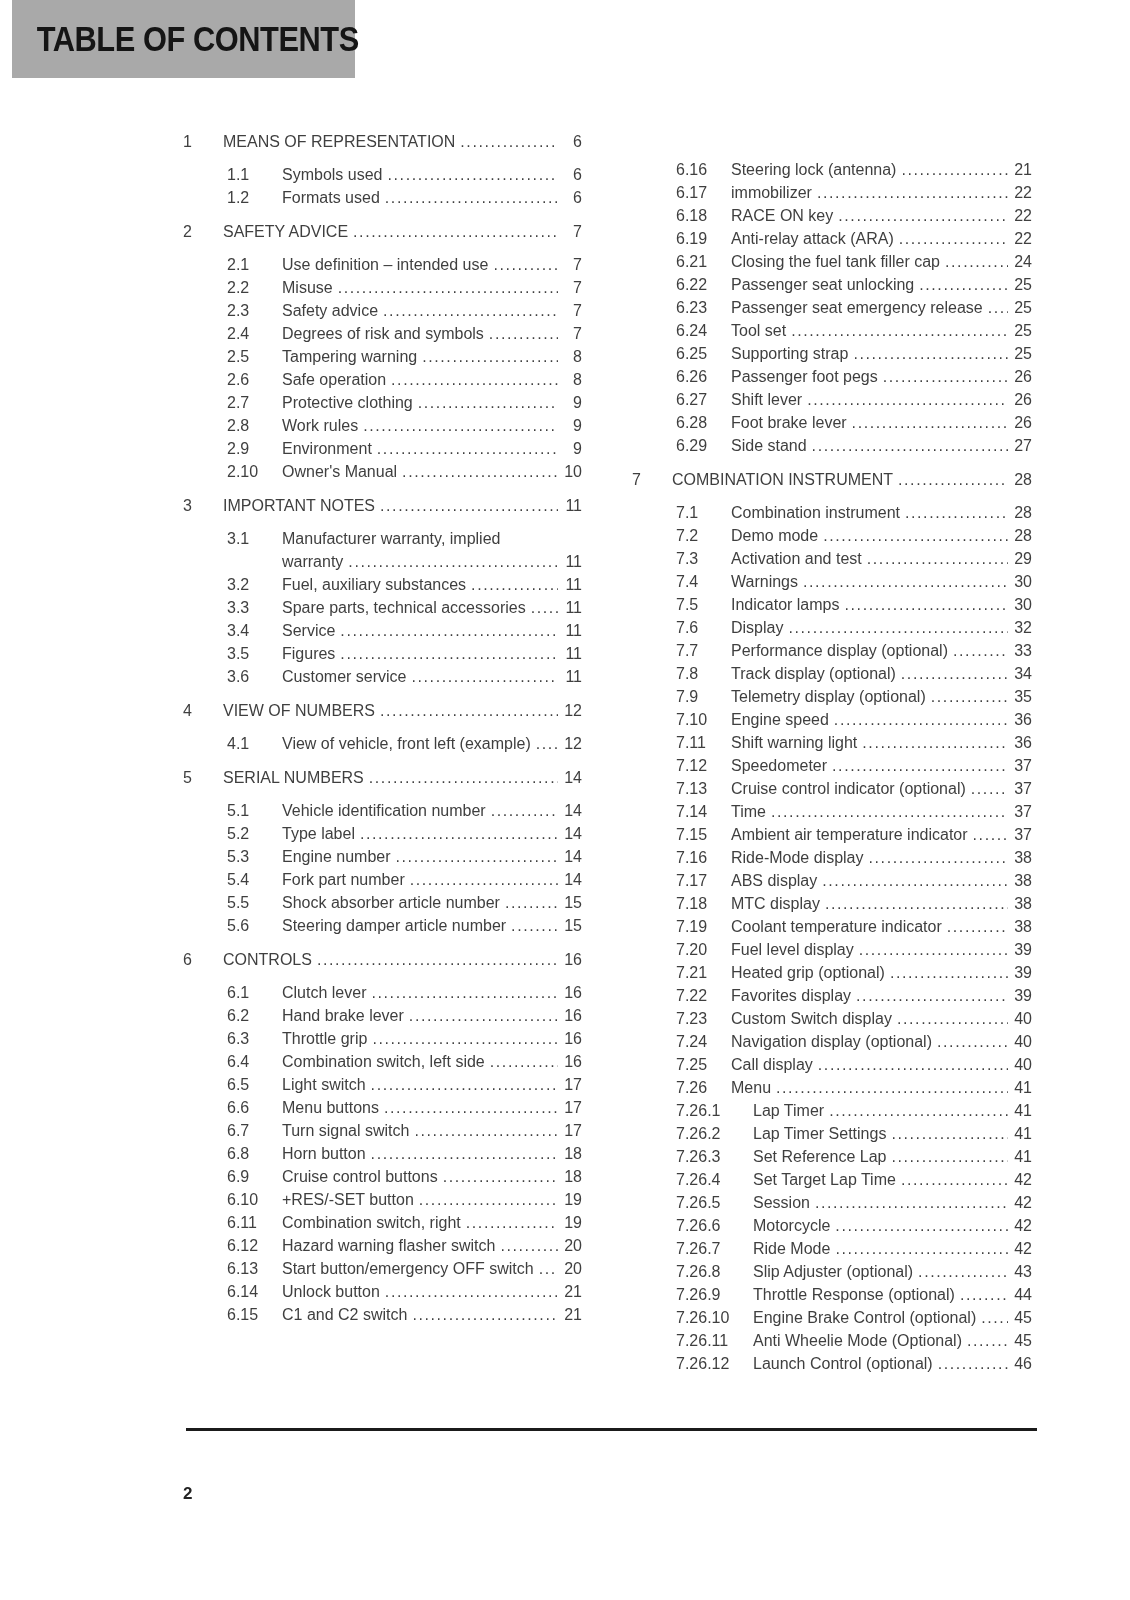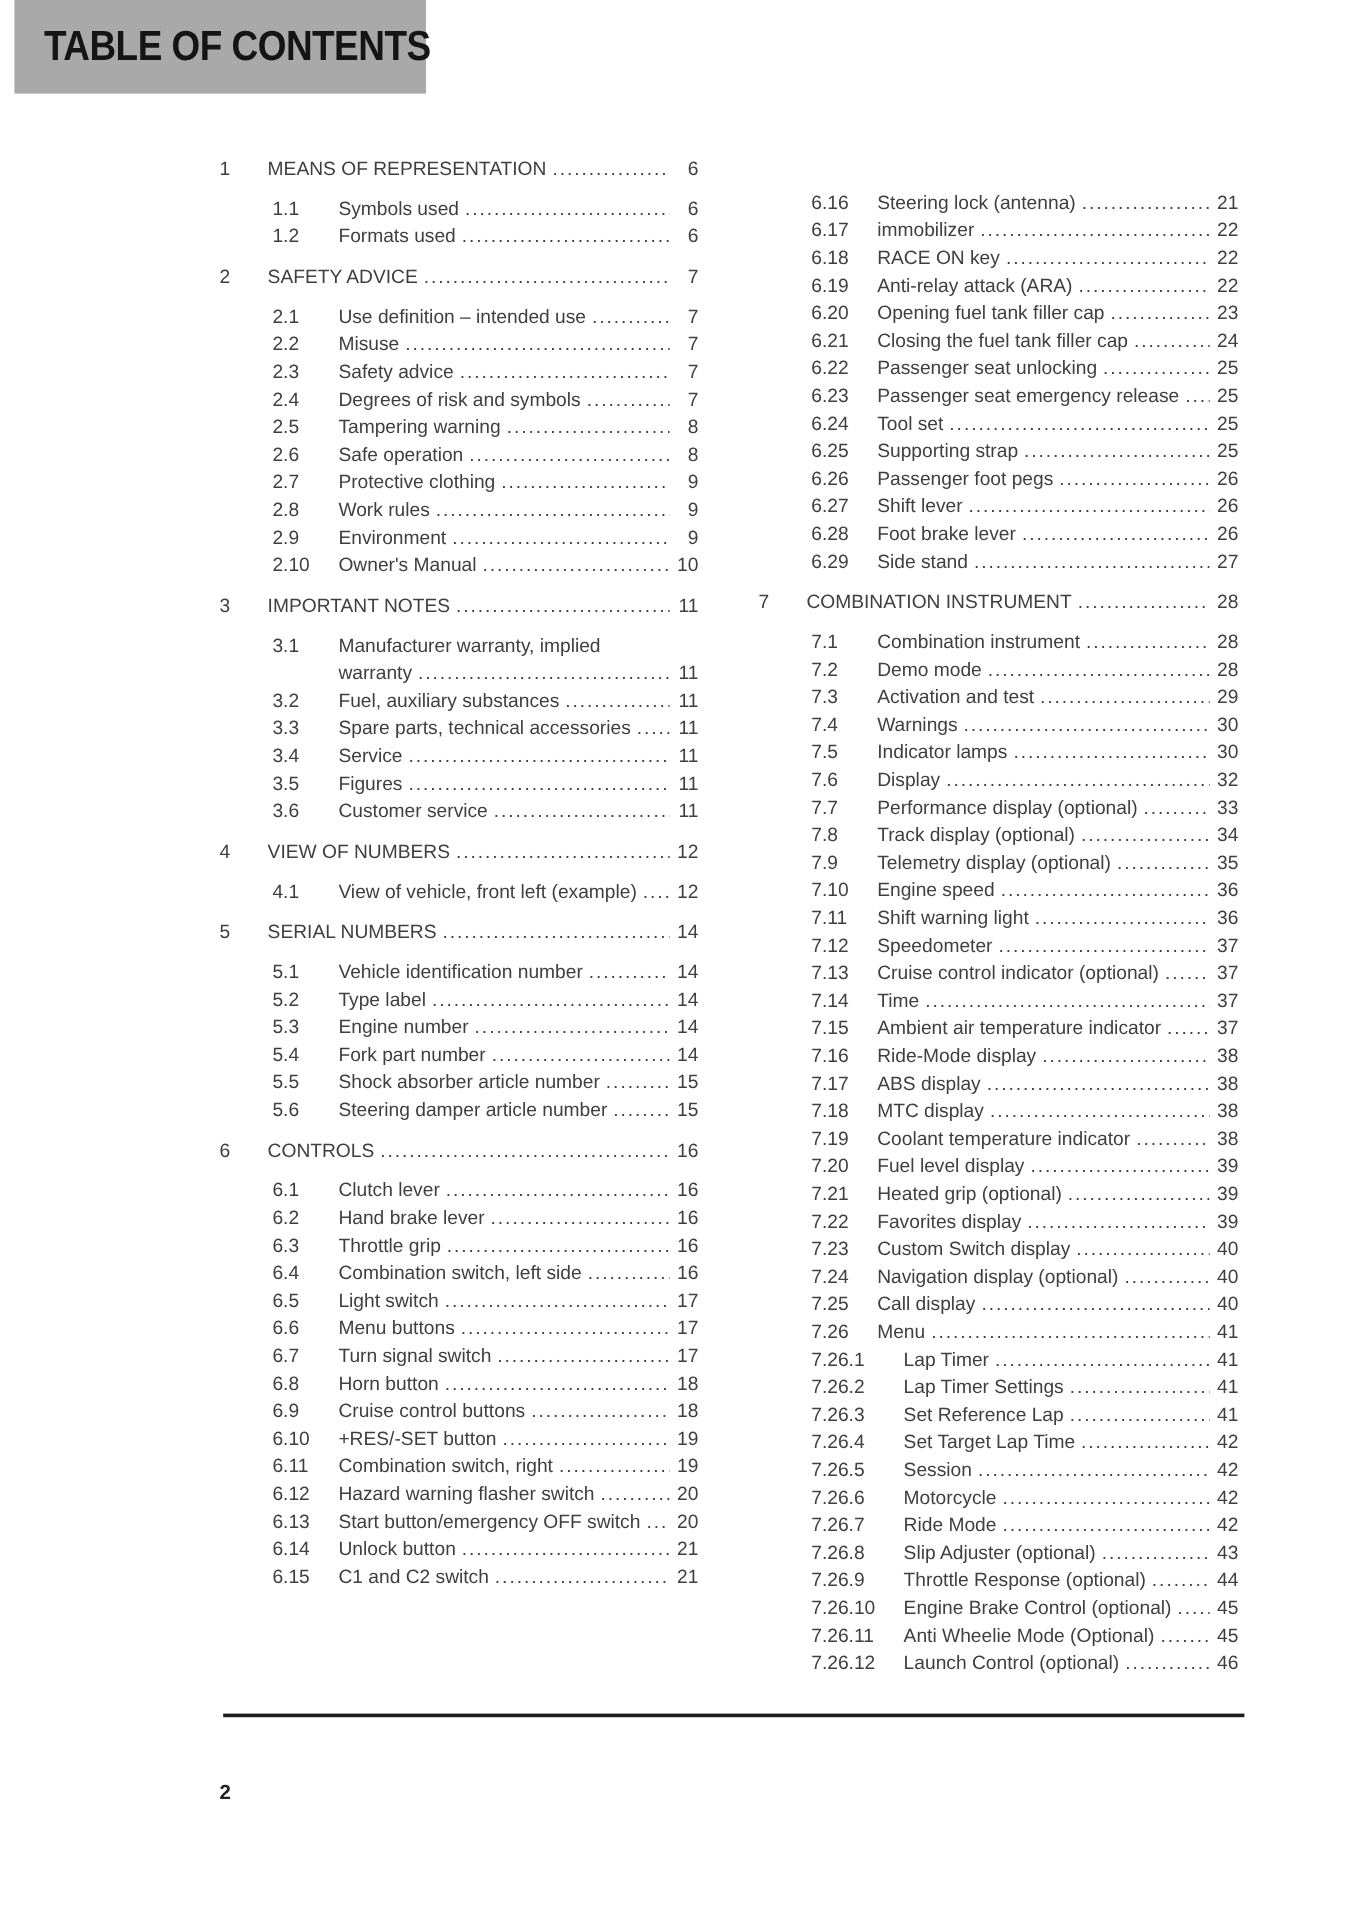--- a/index.html
+++ b/index.html
@@ -578,30 +578,20 @@
         <div class="e-num">6.19</div>
         <div class="e-content">
           <div class="e-line">
             <div class="e-title">Anti-relay attack (ARA)</div>
             <div class="leader"></div>
             <div class="e-page">22</div>
           </div>
         </div>
       </div>
       <div class="row level2">
-        <div class="e-num">6.20</div>
-        <div class="e-content">
-          <div class="e-line">
-            <div class="e-title">Opening fuel tank filler cap</div>
-            <div class="leader"></div>
-            <div class="e-page">23</div>
-          </div>
-        </div>
-      </div>
-      <div class="row level2">
         <div class="e-num">6.21</div>
         <div class="e-content">
           <div class="e-line">
             <div class="e-title">Closing the fuel tank filler cap</div>
             <div class="leader"></div>
             <div class="e-page">24</div>
           </div>
         </div>
       </div>
       <div class="row level2">

